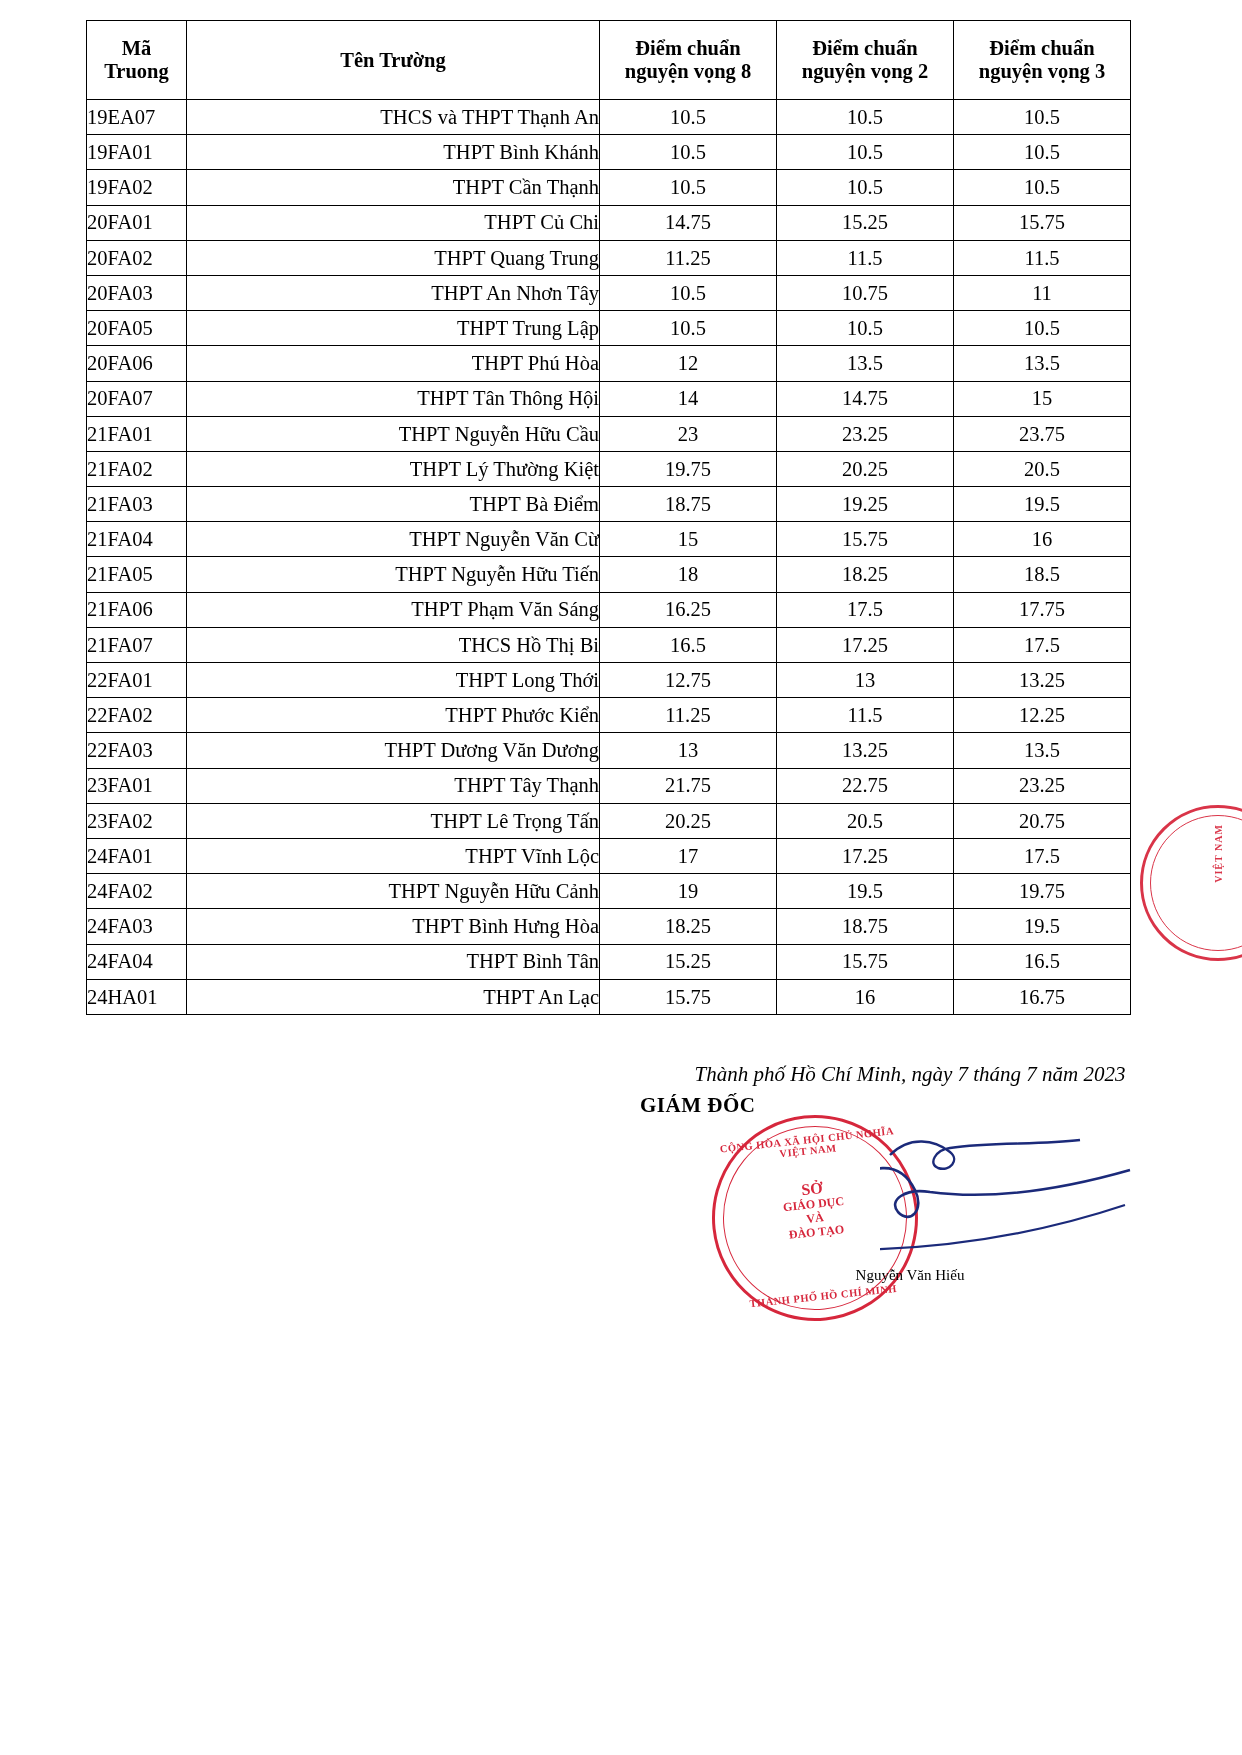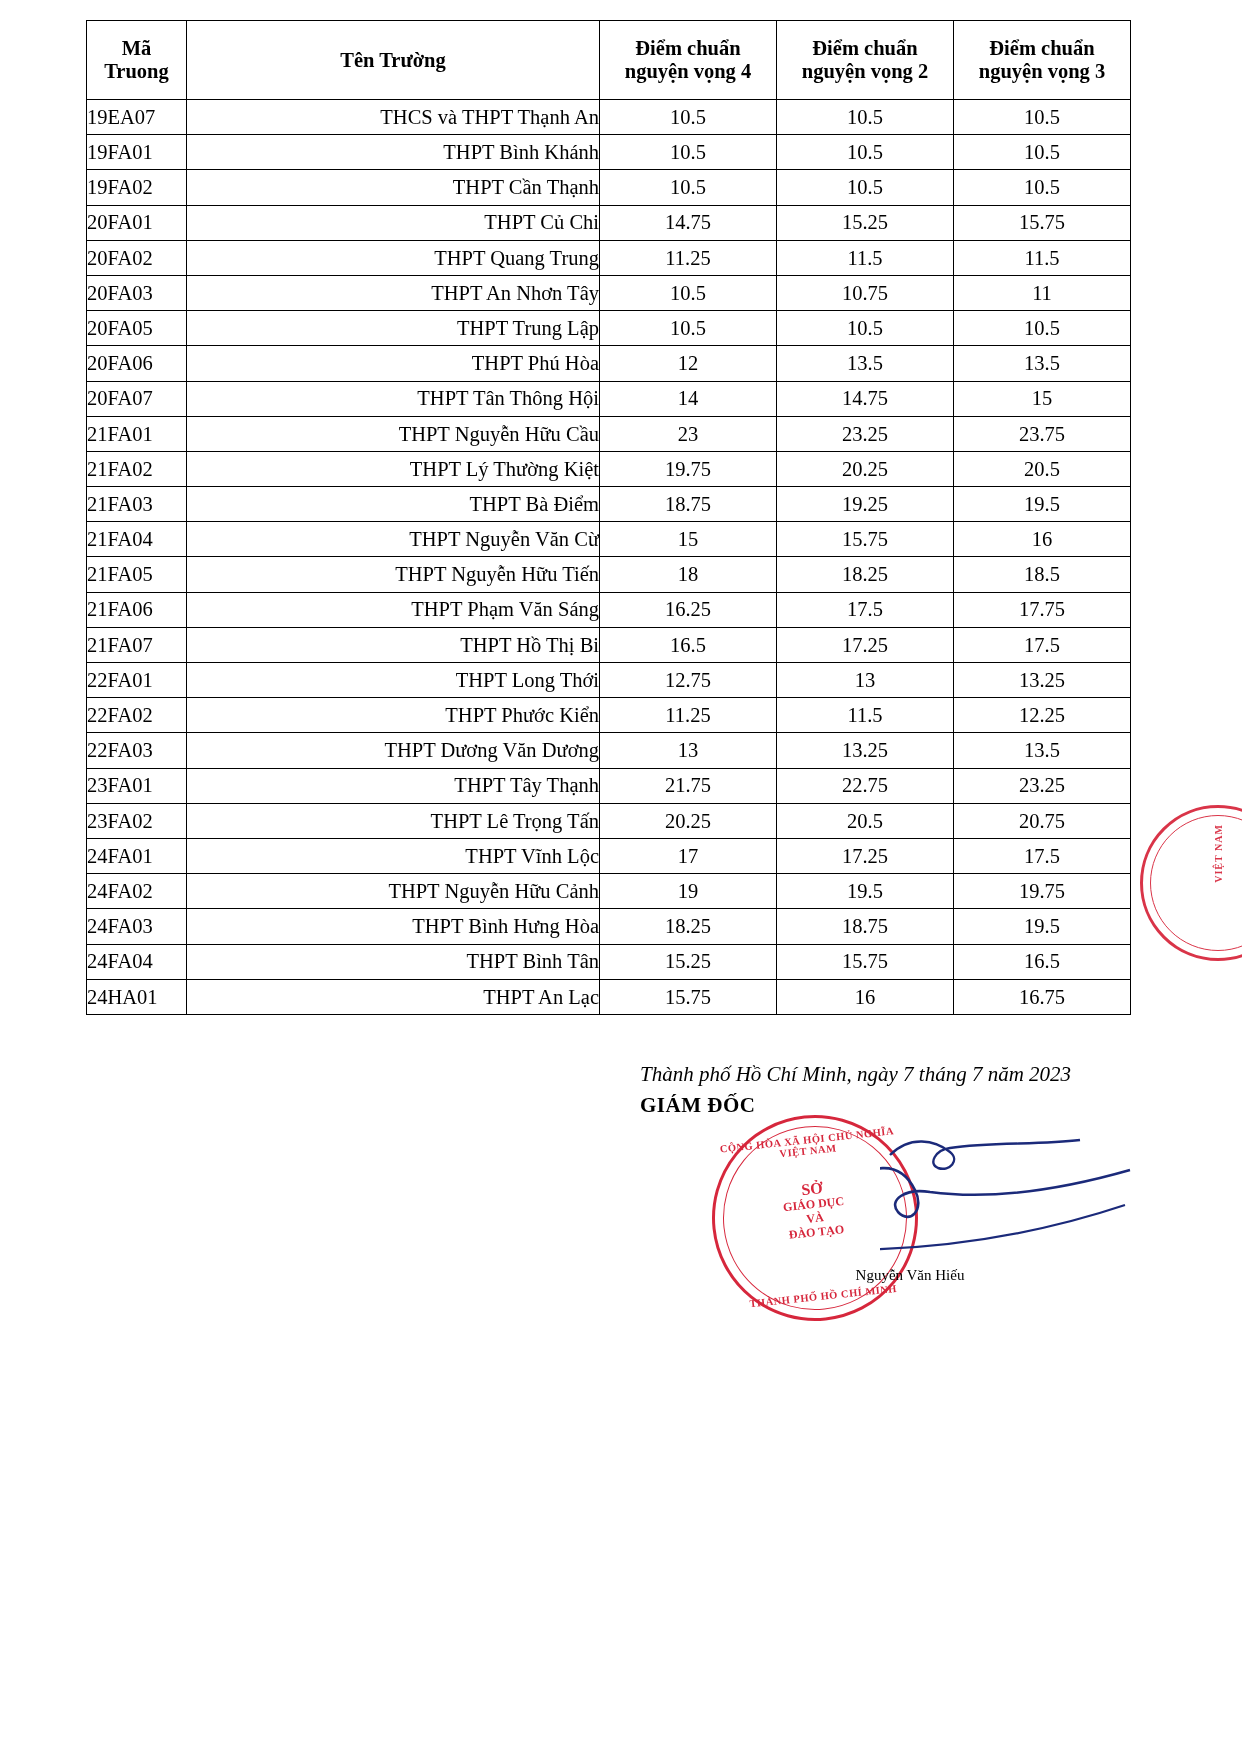--- a/index.html
+++ b/index.html
@@ -74,21 +74,21 @@
     left: 0;
     top: 1045px;
     width: 1242px;
     height: 400px;
   }
   .place-date {
     position: absolute;
     left: 640px;
     top: 17px;
     width: 540px;
-    text-align: left;
+    text-align: center;
     font-style: italic;
     font-size: 21px;
     white-space: nowrap;
   }
   .director-title {
     position: absolute;
     left: 640px;
     top: 48px;
     width: 540px;
     text-align: left;
@@ -205,21 +205,21 @@
       </colgroup>
       <thead>
         <tr>
           <th>
             <span class="hdr-line1">Mã</span>
             <span class="hdr-line2">Truong</span>
           </th>
           <th>Tên Trường</th>
           <th>
             <span class="hdr-line1">Điểm chuẩn</span>
-            <span class="hdr-line2">nguyện vọng 4</span>
+            <span class="hdr-line2">nguyện vọng 8</span>
           </th>
           <th>
             <span class="hdr-line1">Điểm chuẩn</span>
             <span class="hdr-line2">nguyện vọng 2</span>
           </th>
           <th>
             <span class="hdr-line1">Điểm chuẩn</span>
             <span class="hdr-line2">nguyện vọng 3</span>
           </th>
         </tr>
@@ -325,21 +325,21 @@
           </tr>
           <tr>
             <td class="code">21FA06</td>
             <td class="name">THPT Phạm Văn Sáng</td>
             <td class="score">16.25</td>
             <td class="score">17.5</td>
             <td class="score">17.75</td>
           </tr>
           <tr>
             <td class="code">21FA07</td>
-            <td class="name">THPT Hồ Thị Bi</td>
+            <td class="name">THCS Hồ Thị Bi</td>
             <td class="score">16.5</td>
             <td class="score">17.25</td>
             <td class="score">17.5</td>
           </tr>
           <tr>
             <td class="code">22FA01</td>
             <td class="name">THPT Long Thới</td>
             <td class="score">12.75</td>
             <td class="score">13</td>
             <td class="score">13.25</td>

